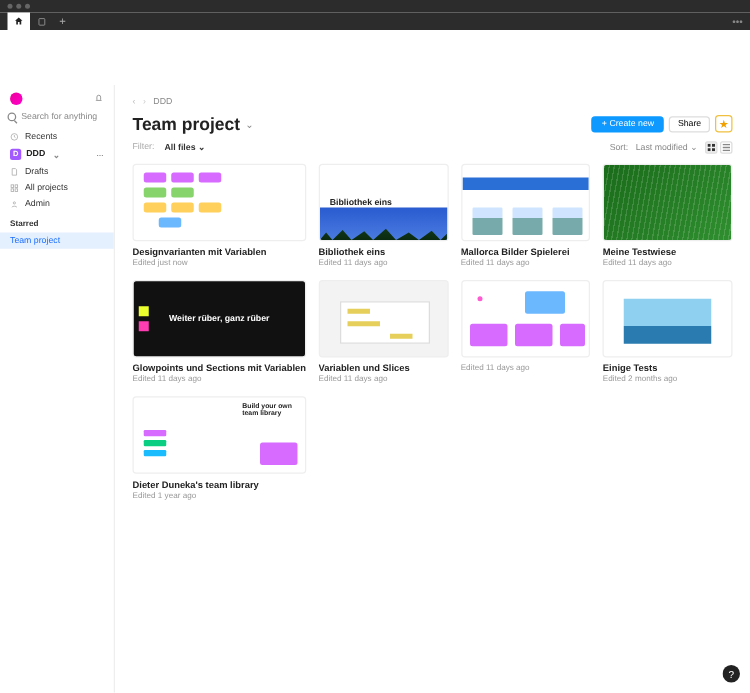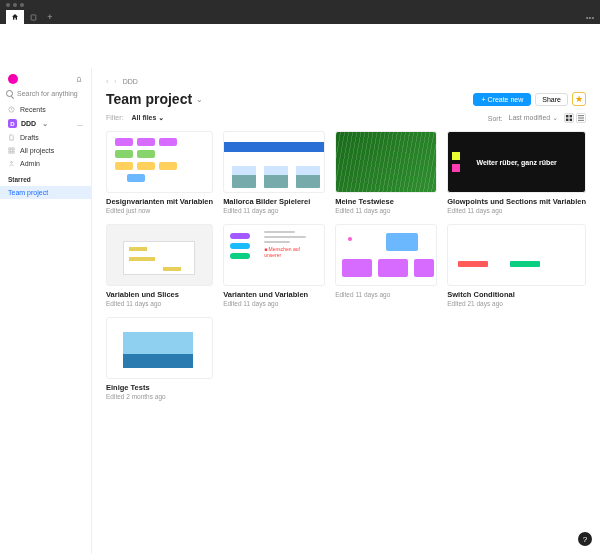--- a/index.html
+++ b/index.html
@@ -317,20 +317,29 @@
             <div class="box b5"></div>
             <div class="box b6"></div>
             <div class="box b7"></div>
             <div class="box b8"></div>
             <div class="box b9"></div>
           </div>
           <div class="card-title">Designvarianten mit Variablen</div>
           <div class="card-meta">Edited just now</div>
         </div>
         <div class="card">
+          <div class="thumb th4">
+            <div class="t">Bibliothek eins</div>
+            <div class="sky"></div>
+            <div class="trees"></div>
+          </div>
+          <div class="card-title">Bibliothek eins</div>
+          <div class="card-meta">Edited 11 days ago</div>
+        </div>
+        <div class="card">
           <div class="thumb th5">
             <div class="strip"></div>
             <div class="img i1"></div>
             <div class="img i2"></div>
             <div class="img i3"></div>
           </div>
           <div class="card-title">Mallorca Bilder Spielerei</div>
           <div class="card-meta">Edited 11 days ago</div>
         </div>
         <div class="card">
@@ -348,60 +357,48 @@
           <div class="card-meta">Edited 11 days ago</div>
         </div>
         <div class="card">
           <div class="thumb th8">
             <div class="area"></div>
             <div class="bar b1"></div>
             <div class="bar b2"></div>
             <div class="bar b3"></div>
           </div>
           <div class="card-title">Variablen und Slices</div>
-          <div class="card-meta">Edited 11 days ago</div>
-        </div>
-        <div class="card">
-          <div class="thumb th9">
-            <div class="pill p1"></div>
-            <div class="pill p2"></div>
-            <div class="pill p3"></div>
-            <div class="txtcol">
-              <div class="line" style="width:60%"></div>
-              <div class="line" style="width:80%"></div>
-              <div class="line" style="width:50%"></div>
-              <div class="line hot" style="background:none">■ Menschen auf unserer</div>
-            </div>
-          </div>
-          <div class="card-title">Varianten und Variablen</div>
           <div class="card-meta">Edited 11 days ago</div>
         </div>
         <div class="card">
           <div class="thumb th11">
             <div class="d"></div>
             <div class="blob b1"></div>
             <div class="blob b2"></div>
             <div class="blob b3"></div>
             <div class="blob b4"></div>
           </div>
           <div class="card-title"></div>
           <div class="card-meta">Edited 11 days ago</div>
         </div>
         <div class="card">
-          <div class="thumb th12">
-            <div class="bar r"></div>
-            <div class="bar g"></div>
-          </div>
-          <div class="card-title">Switch Conditional</div>
-          <div class="card-meta">Edited 21 days ago</div>
-        </div>
-        <div class="card">
           <div class="thumb th14">
             <div class="sea"></div>
           </div>
           <div class="card-title">Einige Tests</div>
           <div class="card-meta">Edited 2 months ago</div>
+        </div>
+        <div class="card">
+          <div class="thumb th15">
+            <div class="hdr">Build your own team library</div>
+            <div class="tag t1"></div>
+            <div class="tag t2"></div>
+            <div class="tag t3"></div>
+            <div class="blob"></div>
+          </div>
+          <div class="card-title">Dieter Duneka's team library</div>
+          <div class="card-meta">Edited 1 year ago</div>
         </div>
       </div>
   </section>
 </div>
 
 <div class="help-fab">?</div>
 
 </body></html>

